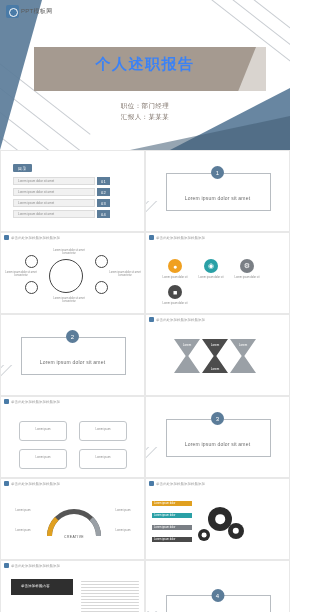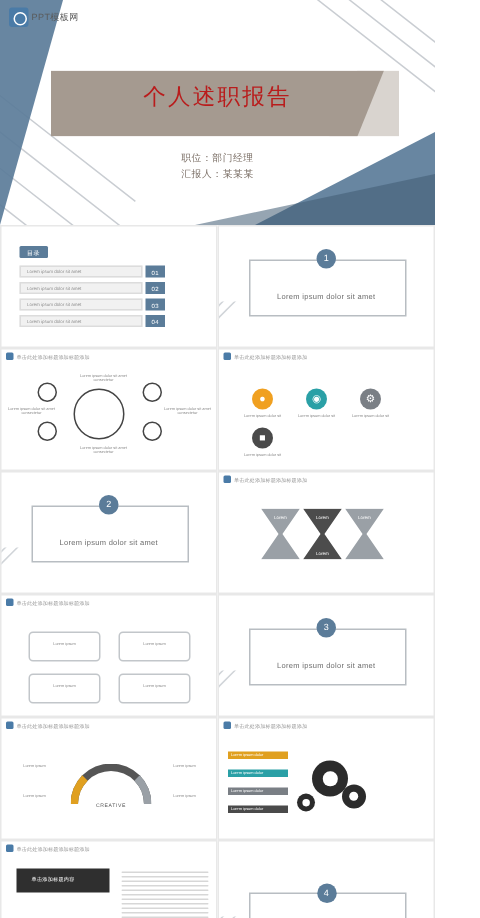--- a/index.html
+++ b/index.html
@@ -69,22 +69,22 @@
     opacity: .55;
     clip-path: polygon(88% 0, 100% 0, 100% 100%, 80% 100%);
     z-index: 4;
   }
   .hero-title {
     position: absolute;
     left: 0; top: 55px;
     width: 290px;
     text-align: center;
     font-size: 15px;
-    font-weight: normal;
-    color: #b91c1c;
+    font-weight: bold;
+    color: #3b82f6;
     letter-spacing: 1.5px;
     z-index: 8;
   }
   .hero-meta {
     position: absolute;
     left: 0; top: 100px;
     width: 290px;
     text-align: center;
     z-index: 8;
   }

